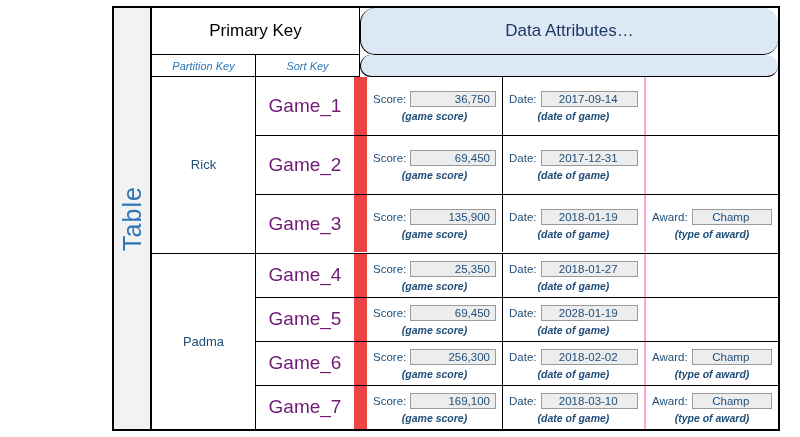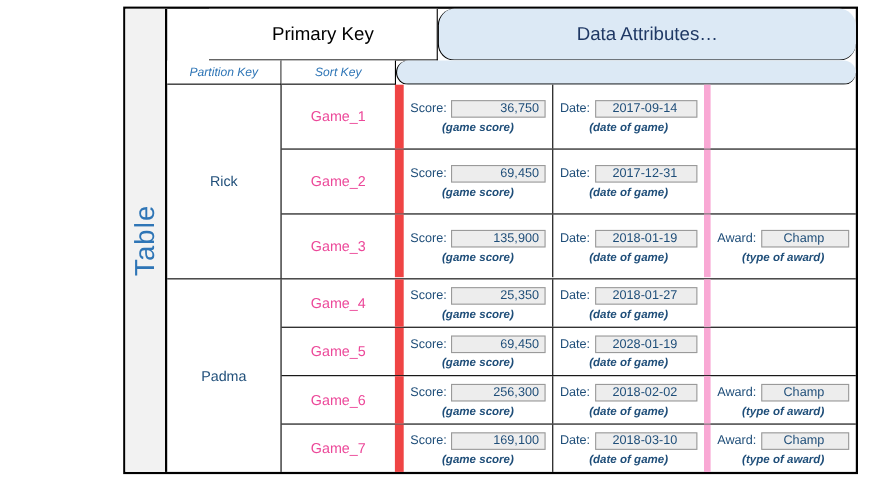--- a/index.html
+++ b/index.html
@@ -52,21 +52,21 @@
     flex: 1;
     display: flex;
     flex-direction: column;
   }
 
   
   .hdr-row1, .hdr-row2, .hdr-row3 {
     display: flex;
     flex-direction: row;
   }
-  .hdr-row1 { height: 47px; margin-left: 38px; }
+  .hdr-row1 { height: 47px; }
   .hdr-row2 { height: 22px; }
   .hdr-row3 { height: 23px; }
 
   .cell {
     box-sizing: border-box;
     display: flex;
     align-items: center;
     justify-content: center;
     border-right: 1px solid #000000;
     border-bottom: 1px solid #000000;
@@ -147,42 +147,42 @@
     flex: 1;
     display: flex;
     flex-direction: row;
     border-bottom: 1px solid #000000;
     box-sizing: border-box;
   }
   .game-row.last { border-bottom: none; }
   .game-id {
     width: 104px;
     min-width: 104px;
-    border-right: 1px solid #ef4444;
+    border-right: 6px solid #ef4444;
     display: flex;
     align-items: center;
     justify-content: center;
-    font-size: 13px;
-    color: #ec4899;
+    font-size: 19px;
+    color: #701a75;
     box-sizing: border-box;
   }
   .attrs {
     flex: 1;
     display: flex;
     flex-direction: row;
   }
   .attr {
     box-sizing: border-box;
     padding: 5px 6px 3px 6px;
     display: flex;
     flex-direction: column;
     justify-content: center;
   }
   .attr.a1 { width: 143px; min-width: 143px; border-left: 7px solid #ef4444; border-right: 1px solid #000000;}
-  .attr.a2 { width: 143px; min-width: 143px; border-right: 6px solid #f9a8d4;}
+  .attr.a2 { width: 143px; min-width: 143px; border-right: 2px solid #f9a8d4;}
   .attr.a3 { flex: 1; }
   .attr.blank { background: transparent; }
 
   .kv {
     display: flex;
     flex-direction: row;
     align-items: center;
   }
   .k {
     font-size: 11.5px;

